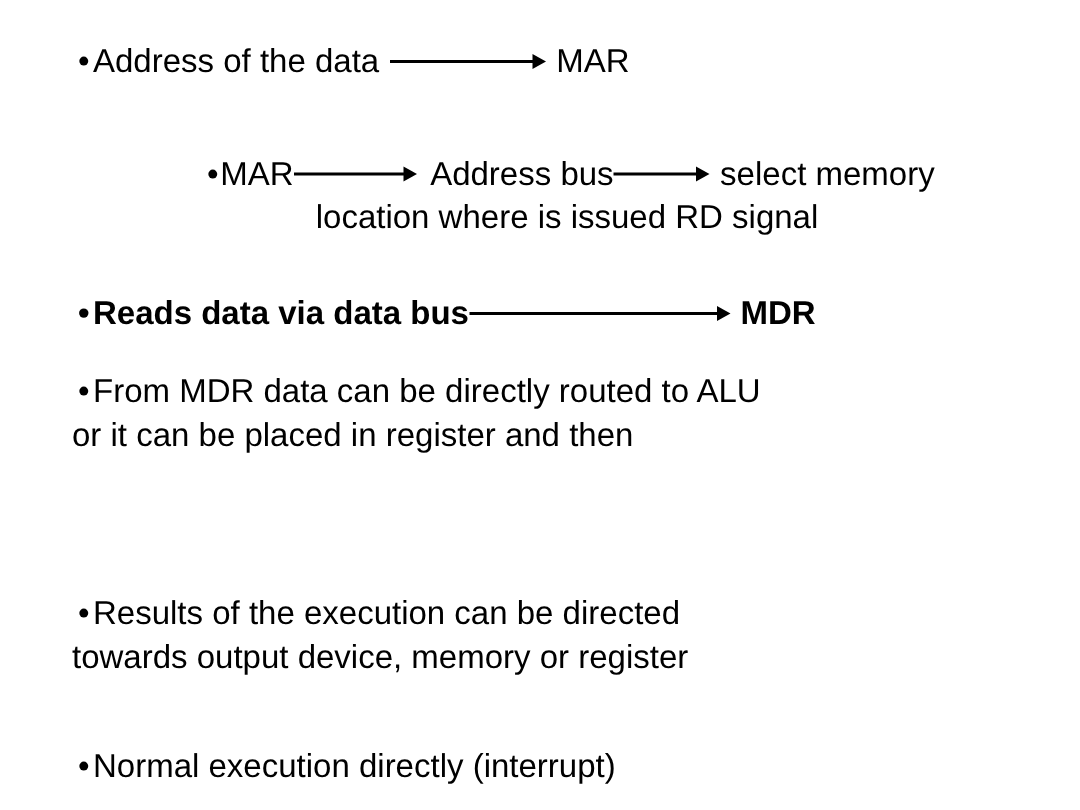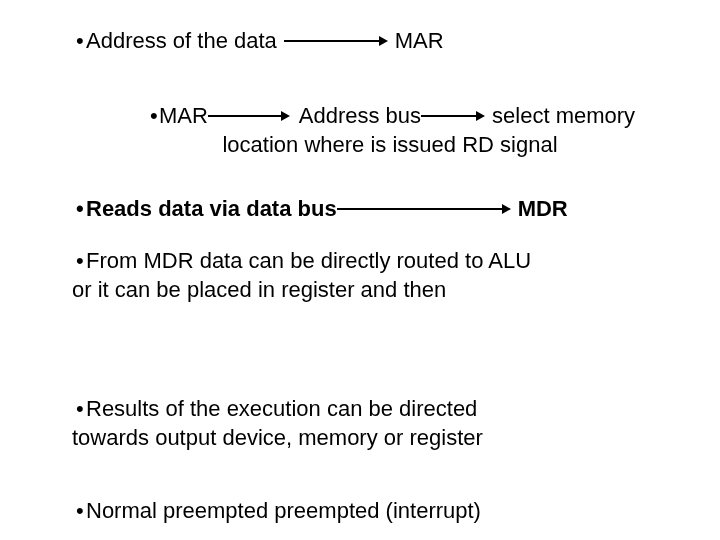--- a/index.html
+++ b/index.html
@@ -28,21 +28,20 @@
     left: 48px;
     width: 660px;
   }
 
   .bline {
     font-size: 22px;
     line-height: 29px;
     white-space: nowrap;
     letter-spacing: 0px;
     color: #000000;
-    margin-left: 24px;
   }
 
   
   .bul {
     display: inline-block;
     width: 10px;
     margin-left: 4px;
     font-size: 22px;
     line-height: 29px;
   }
@@ -136,17 +135,17 @@
 
   <div class="bullet-block" id="b5">
     <div class="bline">
       <span class="bul">•</span><span class="txt">Results of the execution can be directed</span>
     </div>
     <div class="bline">towards output device, memory or register</div>
   </div>
 
   <div class="bullet-block" id="b6">
     <div class="bline">
-      <span class="bul">•</span><span class="txt">Normal preempted preempted (interrupt)</span>
+      <span class="bul">•</span><span class="txt">Normal execution directly (interrupt)</span>
     </div>
   </div>
 
 </div>
 
 </body></html>

